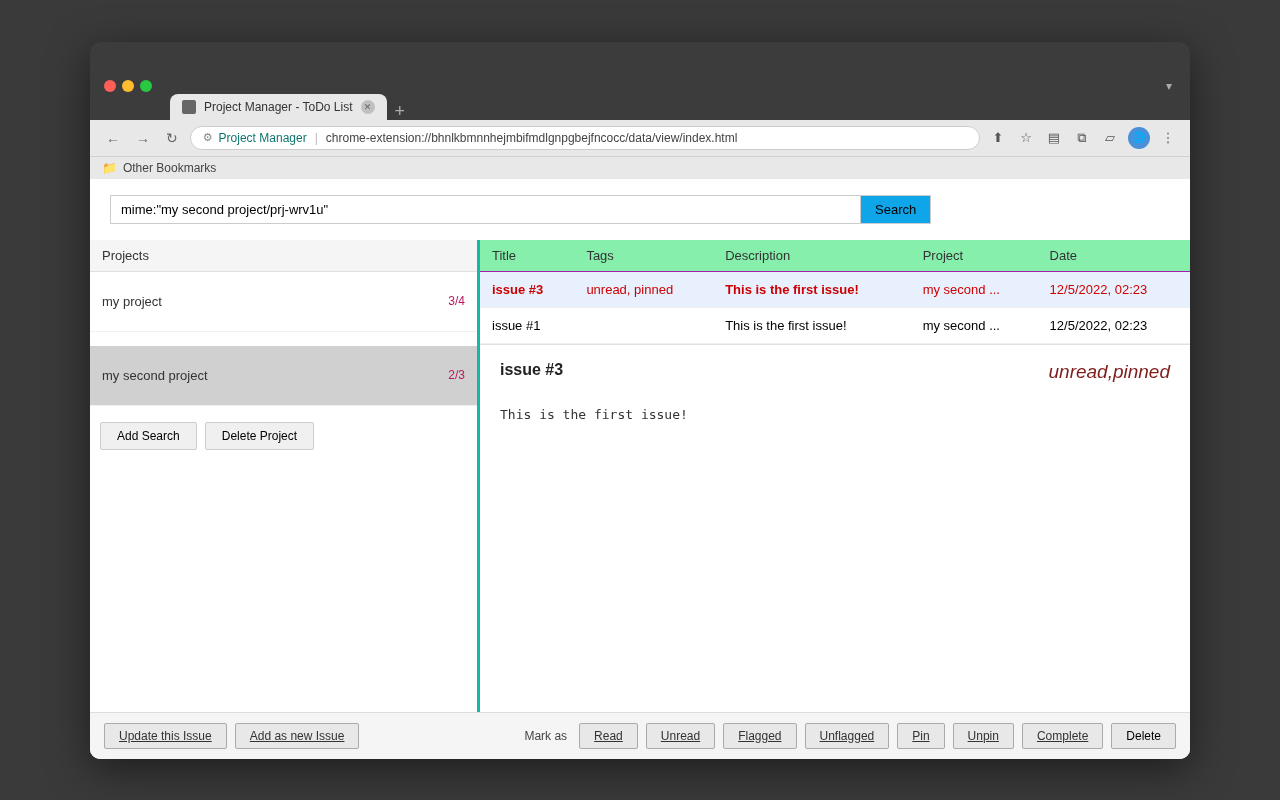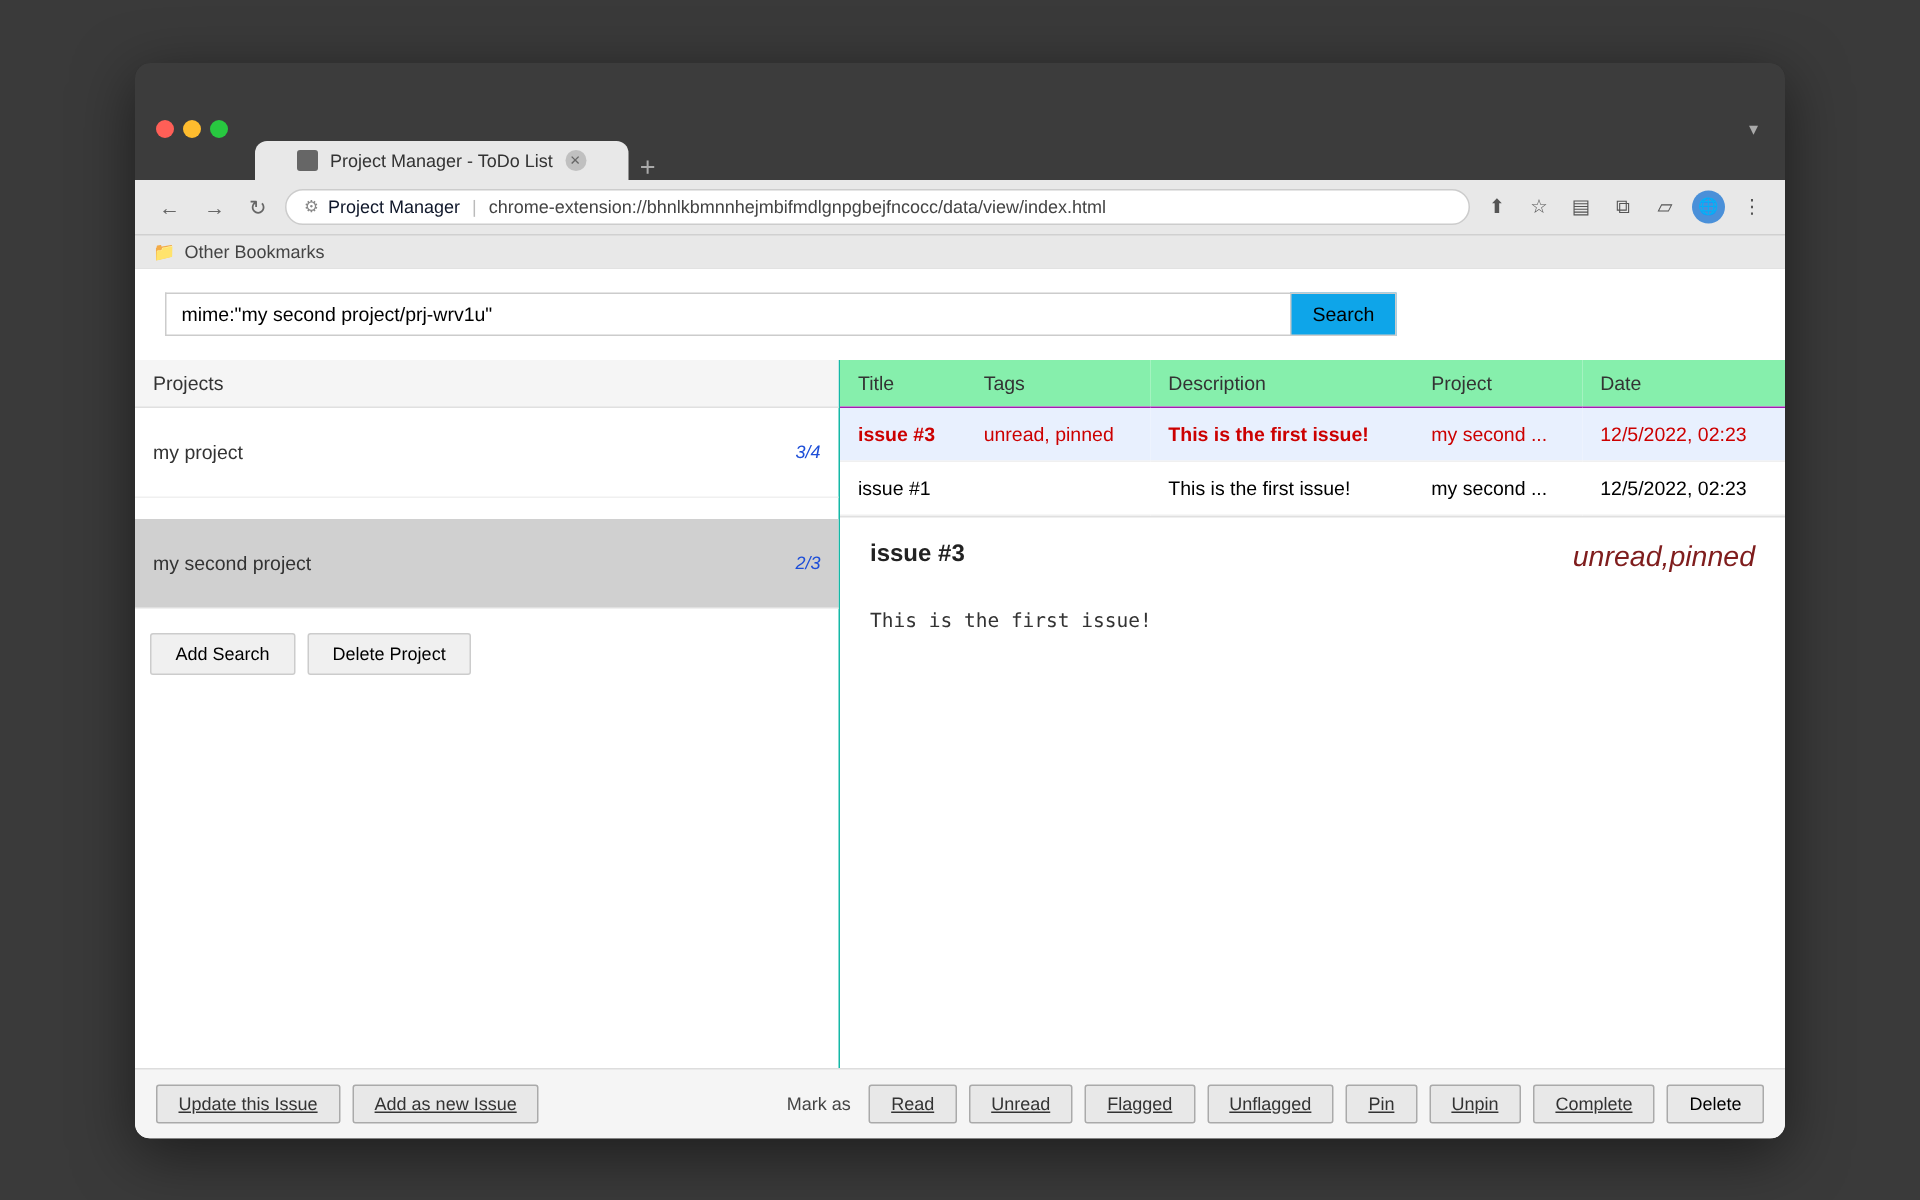--- a/index.html
+++ b/index.html
@@ -57,21 +57,21 @@
     .tabs-row {
       display: flex;
       align-items: flex-end;
       margin-left: 10px;
       flex: 1;
     }
 
     .tab {
       background: #e8e8e8;
       border-radius: 8px 8px 0 0;
-      padding: 6px 28px;
+      padding: 6px 12px;
       display: flex;
       align-items: center;
       gap: 8px;
       font-size: 12px;
       color: #333;
       min-width: 160px;
       margin-top: 42px;
     }
 
     .tab-close {
@@ -211,22 +211,22 @@
       font-size: 13px;
       cursor: pointer;
     }
 
     .main-layout {
       display: flex;
       flex: 1;
     }
 
     .sidebar {
-      width: 470px;
-      border-right: 1px solid #14b8a6;
+      width: 390px;
+      border-right: 3px solid #14b8a6;
       flex-shrink: 0;
     }
 
     .sidebar-header {
       padding: 8px 12px;
       font-size: 13px;
       font-weight: 500;
       color: #333;
       background: #f5f5f5;
       border-bottom: 1px solid #e0e0e0;
@@ -238,23 +238,22 @@
       justify-content: space-between;
       align-items: center;
       cursor: pointer;
       border-bottom: 1px solid #f0f0f0;
       font-size: 13px;
       color: #333;
     }
     .project-item.selected { background: #d0d0d0; margin-top: 14px; }
 
     .project-count {
-      color: #1d4ed8;
-      font-size: 12px;
-      font-style: italic;
+      color: #be185d;
+      font-size: 12px;
     }
 
     .sidebar-buttons {
       padding: 16px 10px;
       display: flex;
       gap: 8px;
     }
 
     .sidebar-btn {
       padding: 6px 16px;
@@ -416,21 +415,21 @@
       <div class="tab-arrow">▾</div>
     </div>
   </div>
 
   <div class="browser-toolbar">
     <button class="nav-btn">←</button>
     <button class="nav-btn">→</button>
     <button class="nav-btn">↻</button>
     <div class="address-bar">
       <span style="color:#888; font-size:11px;">⚙</span>
-      <span style="color:#0f172a; font-weight:500;">Project Manager</span>
+      <span style="color:#0f766e; font-weight:500;">Project Manager</span>
       <span style="color:#bbb; margin: 0 2px;">|</span>
       <span class="address-text">chrome-extension://bhnlkbmnnhejmbifmdlgnpgbejfncocc/data/view/index.html</span>
     </div>
     <div class="toolbar-icons">
       <div class="toolbar-icon">⬆</div>
       <div class="toolbar-icon">☆</div>
       <div class="toolbar-icon">▤</div>
       <div class="toolbar-icon">⧉</div>
       <div class="toolbar-icon">▱</div>
       <div class="globe-icon">🌐</div>

